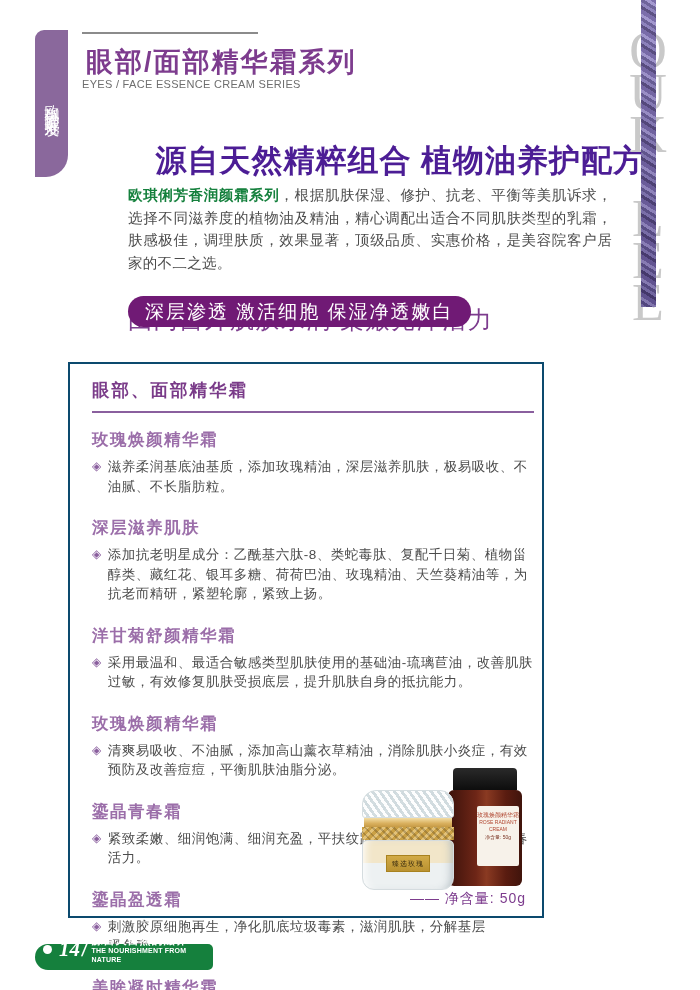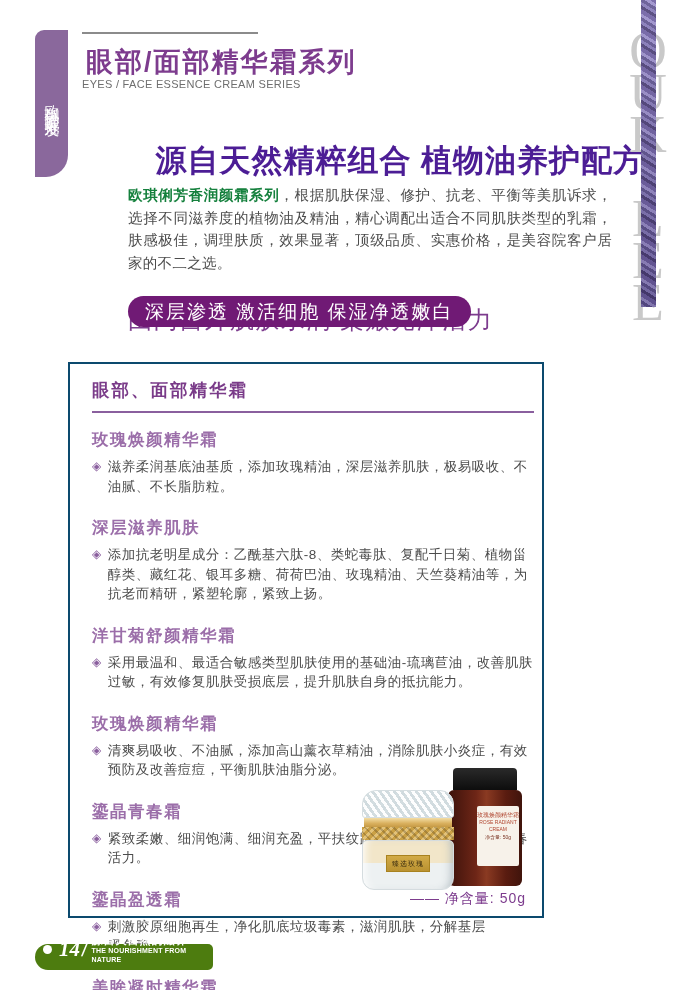--- a/index.html
+++ b/index.html
@@ -72,21 +72,21 @@
       repeating-linear-gradient(-45deg,#caa045 0 3px,#e3c278 3px 6px),#d9b05e;}
   .glass-body{height:50px;border:1px solid #d5dcdf;border-radius:5px 5px 12px 12px;position:relative;
     background:linear-gradient(180deg,#f2e6c9 0 46%,#edf1f2 46% 100%);
     box-shadow:inset 7px 0 9px -5px rgba(255,255,255,.95),inset -7px 0 9px -5px rgba(170,182,188,.85);}
   .gold-label{position:absolute;left:50%;transform:translateX(-50%);top:14px;width:44px;height:17px;
     background:linear-gradient(180deg,#d3ac49,#b8902f);color:#35280e;font-size:7px;line-height:17px;
     text-align:center;letter-spacing:1px;box-shadow:0 0 0 1px #a8821f inset;}
   .net-weight{position:absolute;right:16px;bottom:8px;font-size:14px;color:#7d3c8e;letter-spacing:1px;}
 
   
-  .footer-bar{position:absolute;left:35px;top:944px;width:178px;height:26px;background:#4d7c0f;
+  .footer-bar{position:absolute;left:35px;top:944px;width:178px;height:26px;background:#15803d;
     border-radius:13px 5px 5px 13px;display:flex;align-items:center;padding:0 8px 16px 8px;color:#fff;}
   .footer-dot{width:9px;height:9px;border-radius:50%;background:#fff;flex:0 0 auto;margin-right:7px;}
   .page-no{font-family:"Liberation Serif","DejaVu Serif",serif;font-style:italic;font-weight:700;
     font-size:21px;line-height:26px;}
   .slash{font-size:20px;font-weight:300;margin:0 4px 0 2px;transform:skewX(-8deg);}
   .slogans{display:flex;flex-direction:column;justify-content:center;}
   .slogan-cn{font-size:11px;font-weight:700;line-height:12px;letter-spacing:1px;}
   .slogan-en{font-size:7px;font-weight:700;line-height:9px;letter-spacing:.2px;}
 </style>
 </head>

